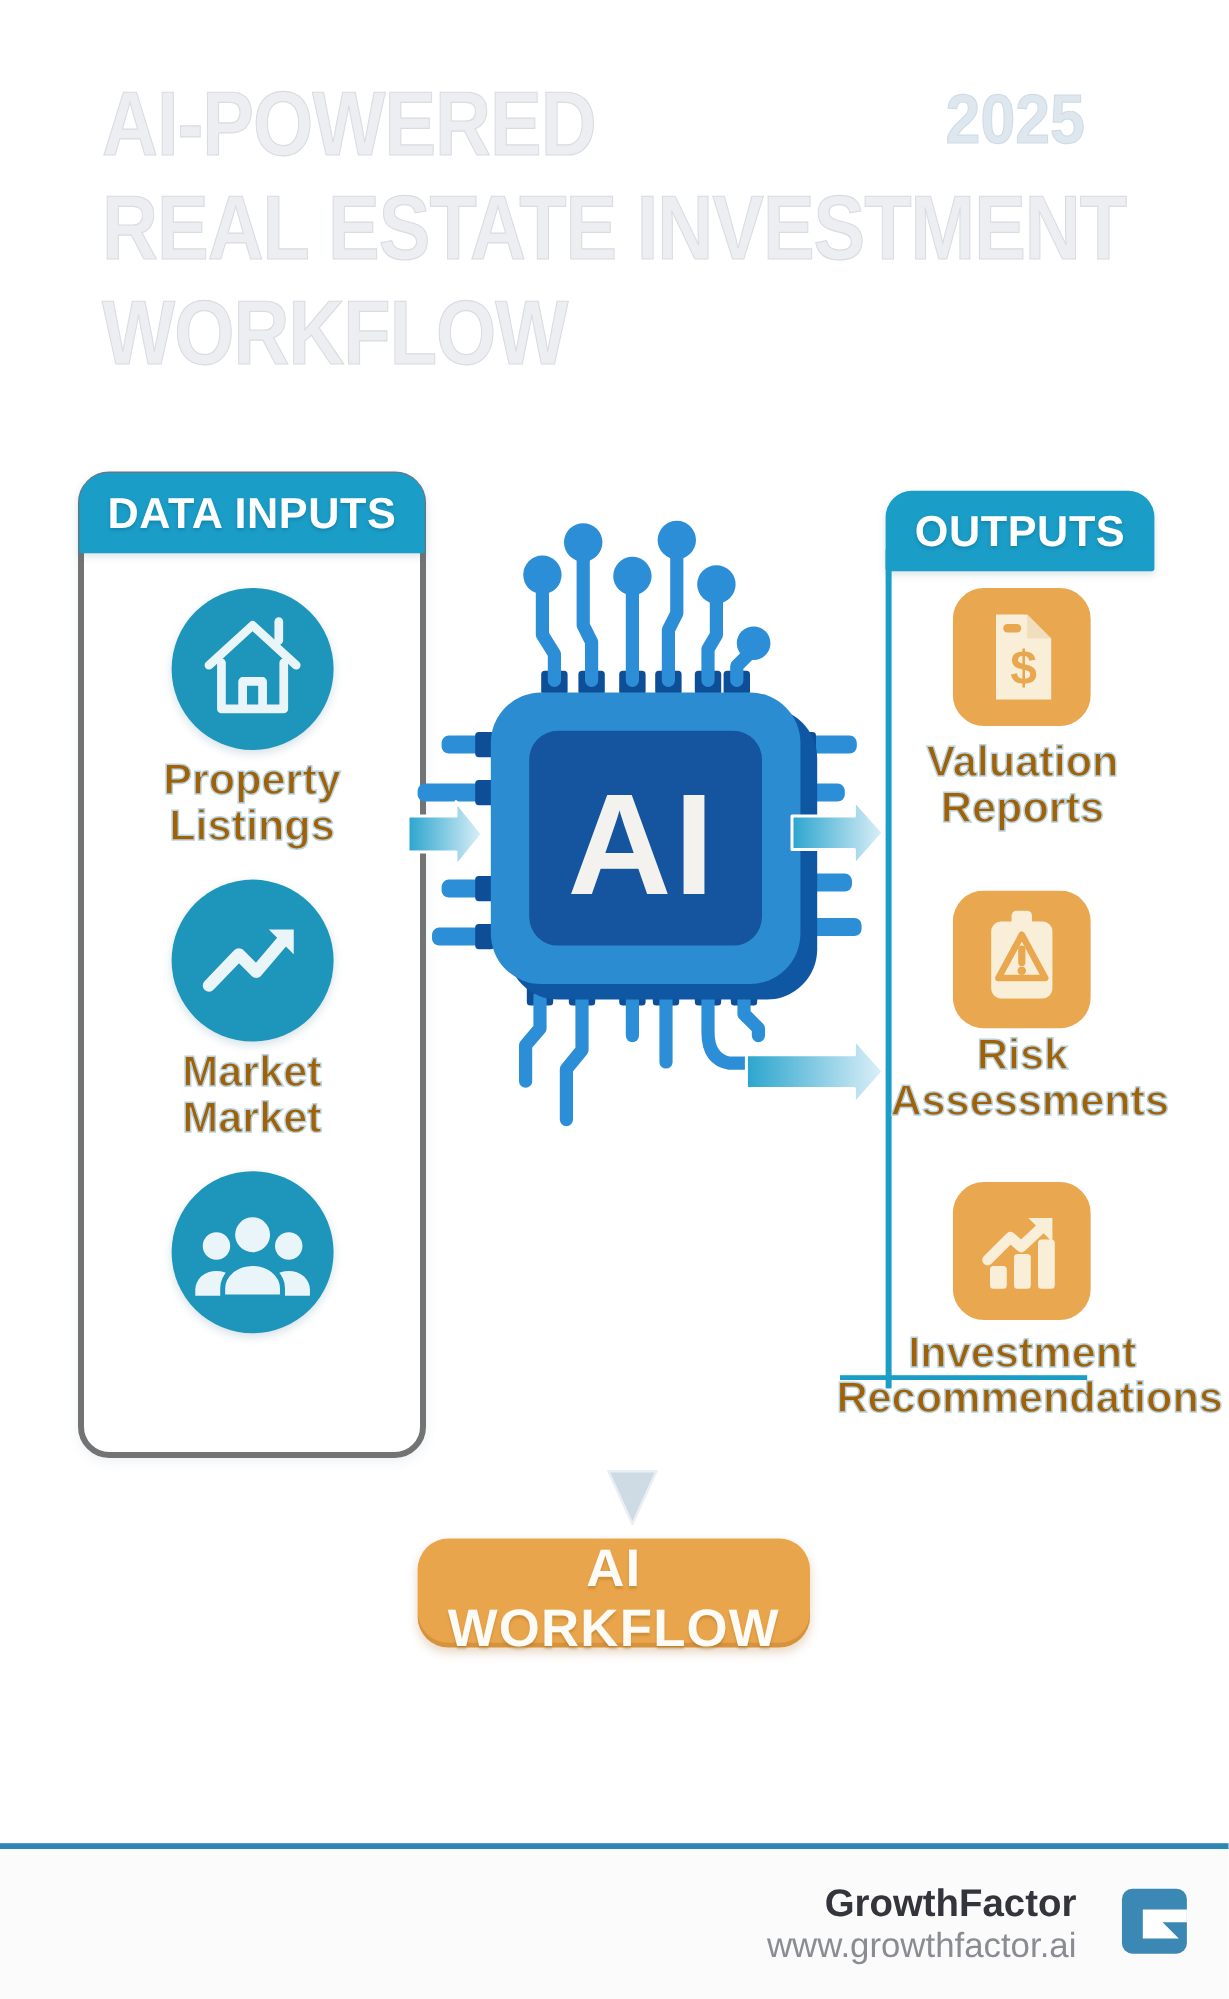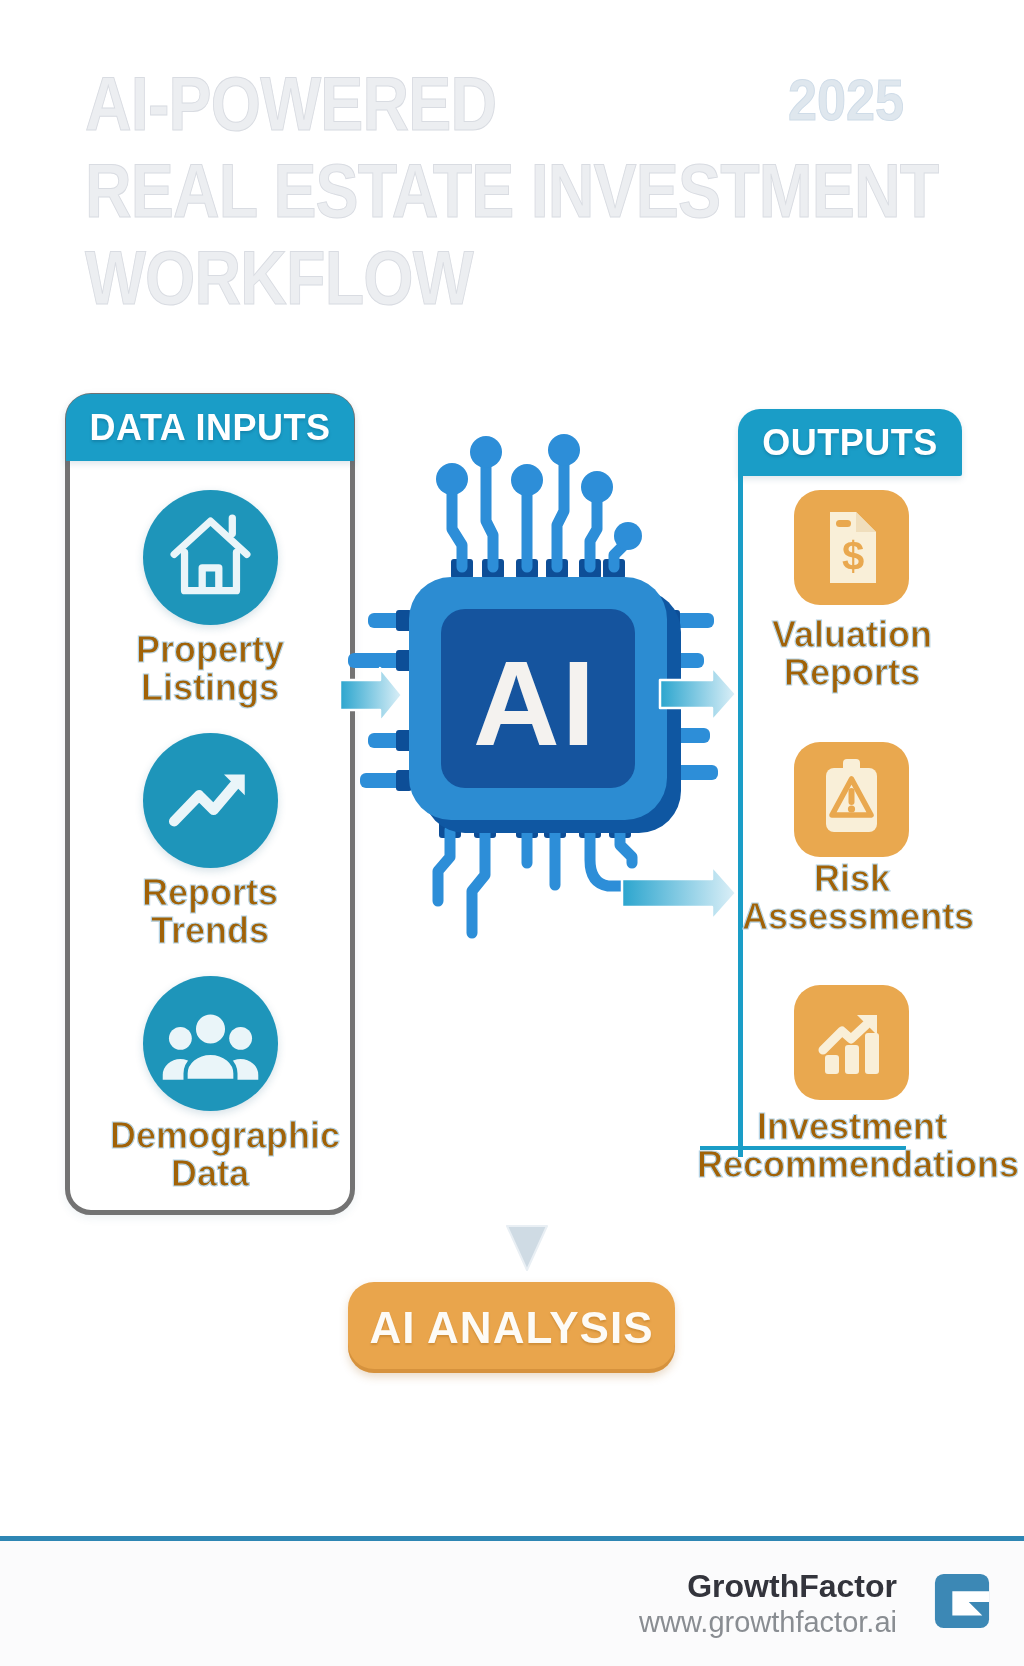--- a/index.html
+++ b/index.html
@@ -110,35 +110,34 @@
   <div class="ghost input-label" style="top:631px;">Property Listings</div>
 
   <div class="input-item" style="top:733px;">
     <div class="circle-icon">
       <svg width="135" height="135" viewBox="0 0 130 130" fill="none">
         <polyline points="30,85 54,60 68,74 90,48" stroke="#eaf5f9" stroke-width="10" stroke-linecap="round" stroke-linejoin="round"></polyline>
         <polygon points="78,40 98,40 98,60" fill="#eaf5f9"></polygon>
       </svg>
     </div>
   </div>
-  <div class="ghost input-label" style="top:874px;">Reports Trends</div>
+  <div class="ghost input-label" style="top:874px;">Market Market</div>
 
   <div class="input-item" style="top:976px;">
     <div class="circle-icon">
       <svg width="135" height="135" viewBox="0 0 130 130" fill="#eaf5f9">
         <circle cx="36" cy="60" r="11"></circle>
         <path d="M19 100 v-5 a17 15 0 0 1 34 0 v5 z"></path>
         <circle cx="94" cy="60" r="11"></circle>
         <path d="M77 100 v-5 a17 15 0 0 1 34 0 v5 z"></path>
         <circle cx="65" cy="51" r="16" stroke="#1e95ba" stroke-width="4"></circle>
         <path d="M41 101 v-7 a24 20 0 0 1 48 0 v7 z" stroke="#1e95ba" stroke-width="4"></path>
       </svg>
     </div>
   </div>
-  <div class="ghost input-label" style="top:1117px;">Demographic Data</div>
 
   <svg class="abs" style="left:360px;top:405px;overflow:visible;" width="400" height="540" viewBox="0 0 400 540">
 
     <g fill="#0d4e97">
       <rect x="91" y="154" width="22" height="20" rx="3"></rect>
         <rect x="122" y="154" width="22" height="20" rx="3"></rect>
       <rect x="156" y="154" width="22" height="20" rx="3"></rect>
         <rect x="186" y="154" width="22" height="20" rx="3"></rect>
       <rect x="219" y="154" width="22" height="20" rx="3"></rect>
         <rect x="243" y="154" width="22" height="20" rx="3"></rect>
@@ -279,21 +278,21 @@
       <rect x="0" y="0" width="115" height="115" rx="26" fill="#e9a84f"></rect>
       <rect x="31" y="70" width="14" height="19" rx="3" fill="#f9efd8"></rect>
       <rect x="51" y="60" width="14" height="29" rx="3" fill="#f9efd8"></rect>
       <rect x="71" y="48" width="14" height="41" rx="3" fill="#f9efd8"></rect>
       <polyline points="29,65 48,46 57,54 72,40" stroke="#f9efd8" stroke-width="9" fill="none" stroke-linecap="round" stroke-linejoin="round"></polyline>
       <polygon points="63,30 83,30 83,50" fill="#f9efd8"></polygon>
     </svg>
   </div>
   <div class="ghost output-label" style="top:1108px;width:310px;left:697px;">Investment Recommendations</div>
 
-  <button class="analysis-btn">AI ANALYSIS</button>
+  <button class="analysis-btn">AI WORKFLOW</button>
 
   <div class="footer-line"></div>
   <div class="footer-bg"></div>
   <div class="brand">GrowthFactor</div>
   <a class="website" href="#">www.growthfactor.ai</a>
   <svg class="abs" style="left:933px;top:1572px;" width="58" height="58" viewBox="0 0 60 60">
     <rect x="2" y="2" width="56" height="56" rx="9" fill="#3c88b5"></rect>
     <polygon points="20,20 58,20 58,31 37,31 51,45 20,45" fill="#ffffff"></polygon>
   </svg>
 

